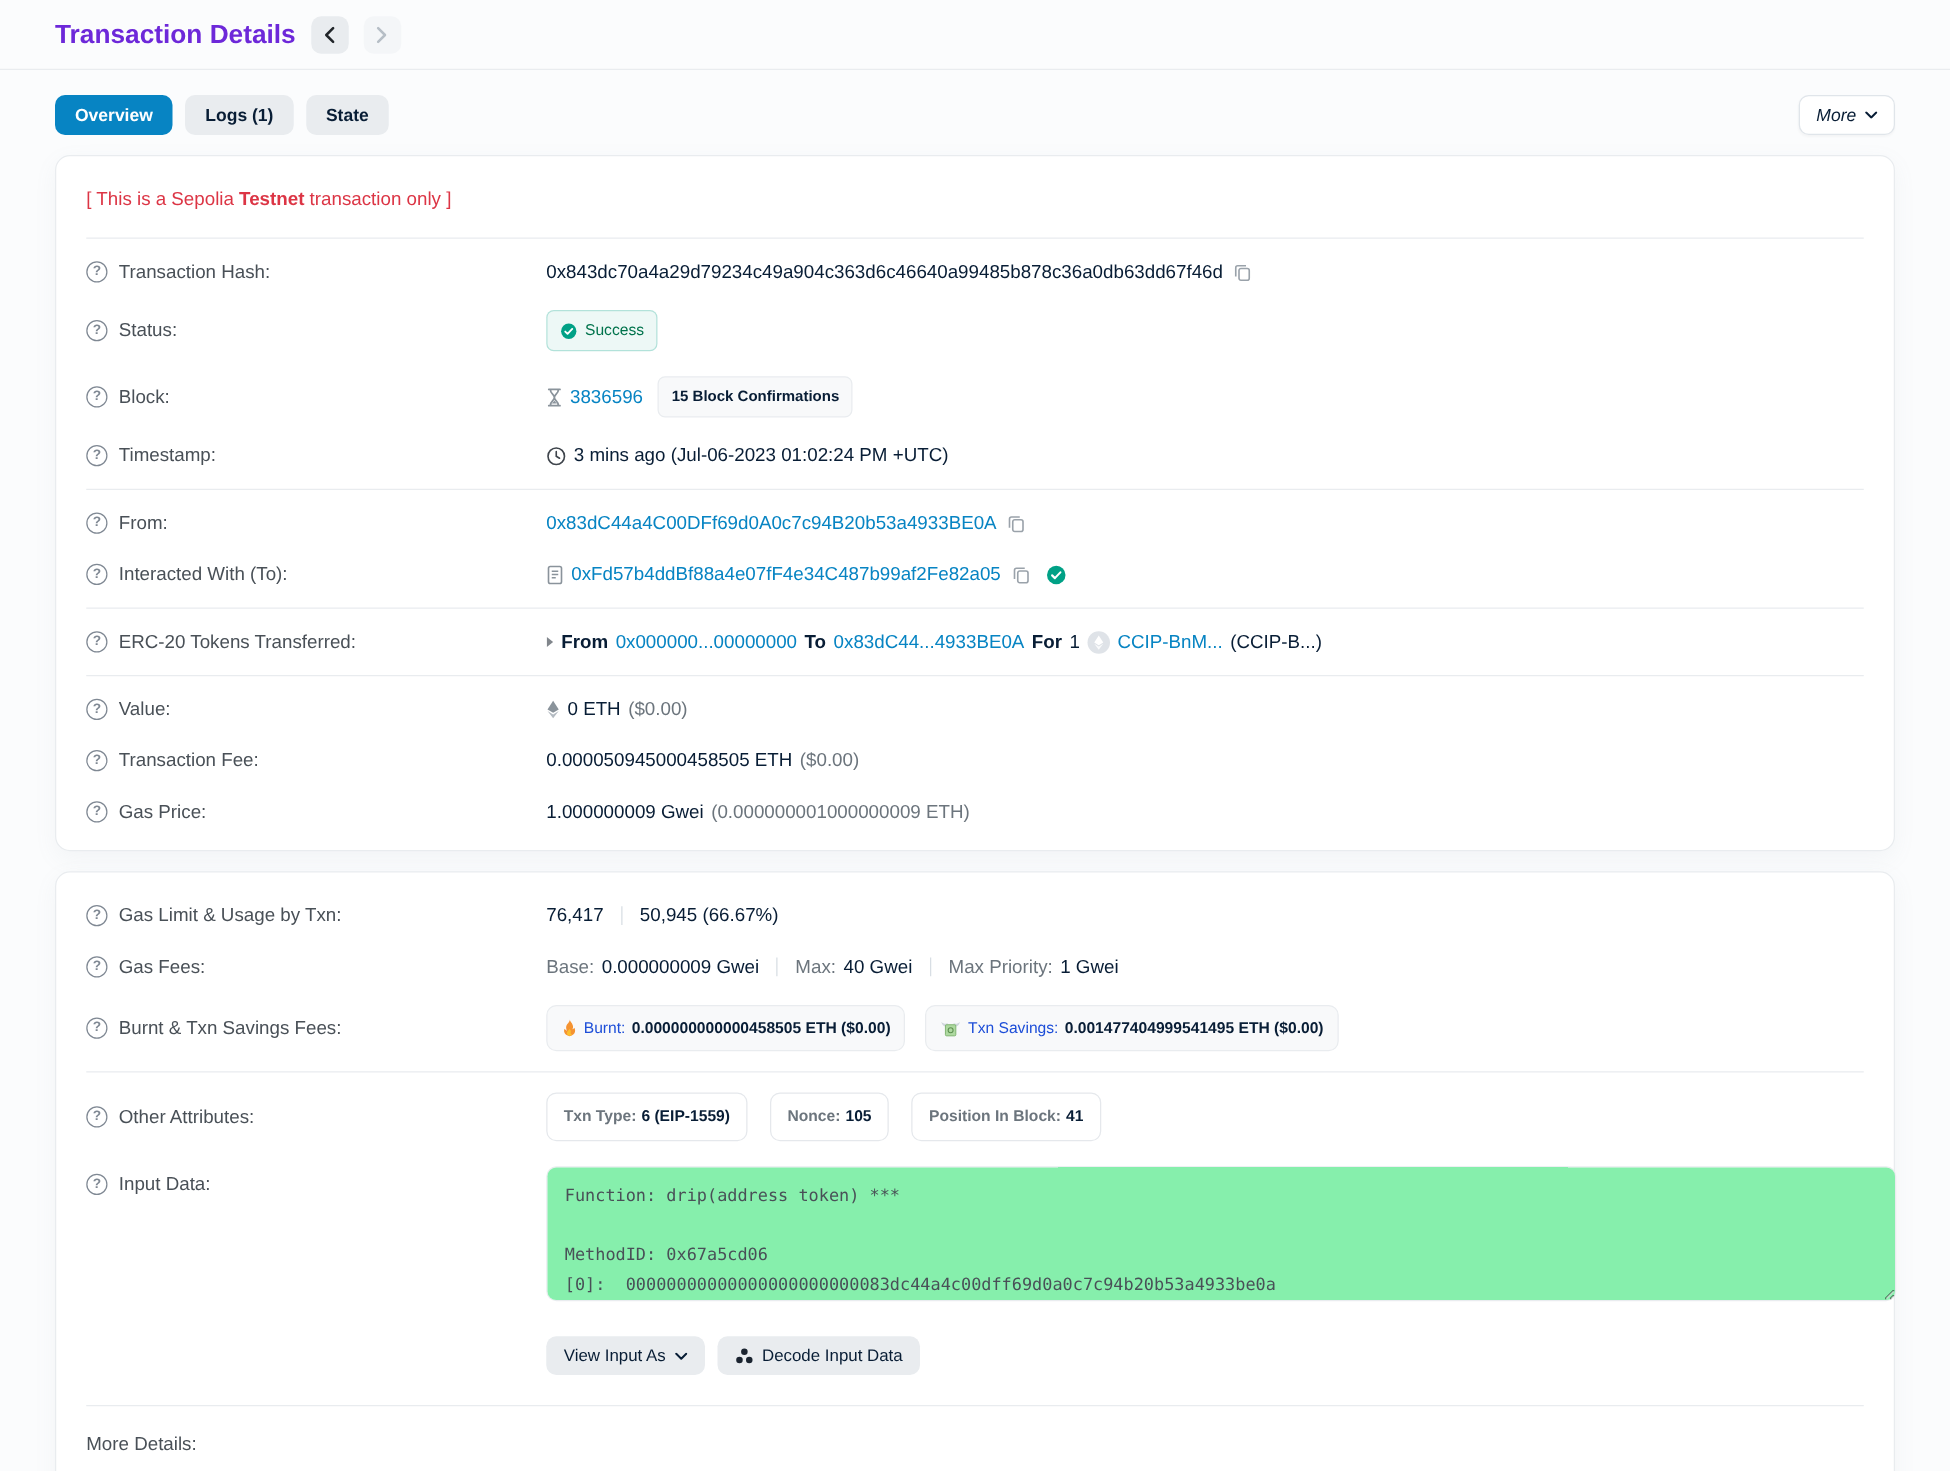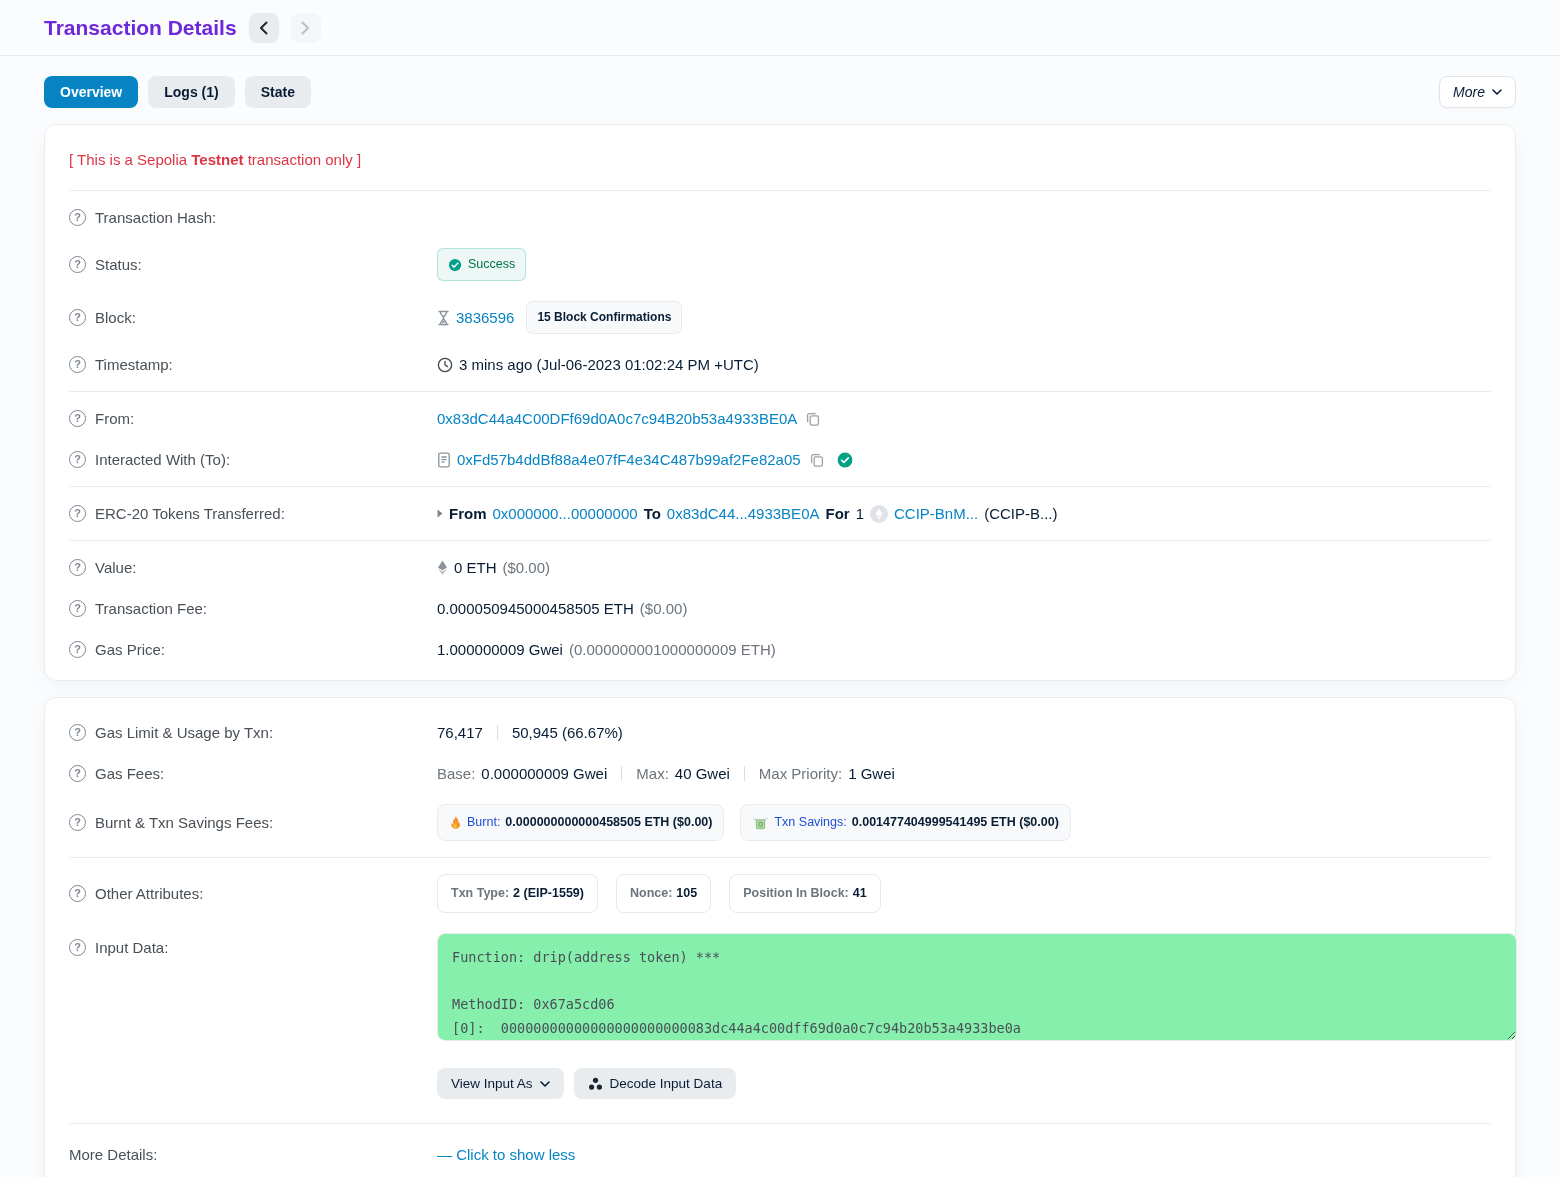--- a/index.html
+++ b/index.html
@@ -165,20 +165,31 @@
       <span>[ This is a Sepolia </span><b>Testnet</b><span> transaction only ]</span>
     </div>
 
     <hr class="card-divider">
 
     <div class="row">
       <div class="row-label">
         <span class="q-icon">?</span>
         <span>Transaction Hash:</span>
       </div>
+      <div class="row-value">
+        <span>0x843dc70a4a29d79234c49a904c363d6c46640a99485b878c36a0db63dd67f46d</span>
+        <button class="icon-btn">
+          <span>
+            <svg width="16" height="16" viewBox="0 0 16 16" fill="none" stroke="#9aa2aa" stroke-width="1.3">
+                <rect x="5.2" y="4.8" width="8.2" height="9.4" rx="1.6"></rect>
+                <path d="M10.8 2.6H4.2A1.6 1.6 0 0 0 2.6 4.2v7"></path>
+              </svg>
+          </span>
+        </button>
+      </div>
     </div>
 
     <div class="row">
       <div class="row-label">
         <span class="q-icon">?</span>
         <span>Status:</span>
       </div>
       <div class="row-value">
         <span class="badge-success">
           <span>
@@ -413,21 +424,21 @@
     <hr class="card-divider">
 
     <div class="row">
       <div class="row-label">
         <span class="q-icon">?</span>
         <span>Other Attributes:</span>
       </div>
       <div class="row-value">
         <span class="attr-pill">
           <span class="lbl">Txn Type:</span>
-          <span class="val">2 (EIP-1559)</span>
+          <span class="val">6 (EIP-1559)</span>
         </span>
         <span class="attr-pill">
           <span class="lbl">Nonce:</span>
           <span class="val">105</span>
         </span>
         <span class="attr-pill">
           <span class="lbl">Position In Block:</span>
           <span class="val">41</span>
         </span>
       </div>
@@ -465,20 +476,17 @@
         </div>
       </div>
     </div>
 
     <hr class="card-divider" style="margin-top:14px">
 
     <div class="row" style="padding:14px 0 16px">
       <div class="row-label">
         <span>More Details:</span>
       </div>
-      <div class="row-value">
-        <a class="link">— Click to show less</a>
-      </div>
     </div>
 
   </div>
 
 </div>
 
 </body></html>

